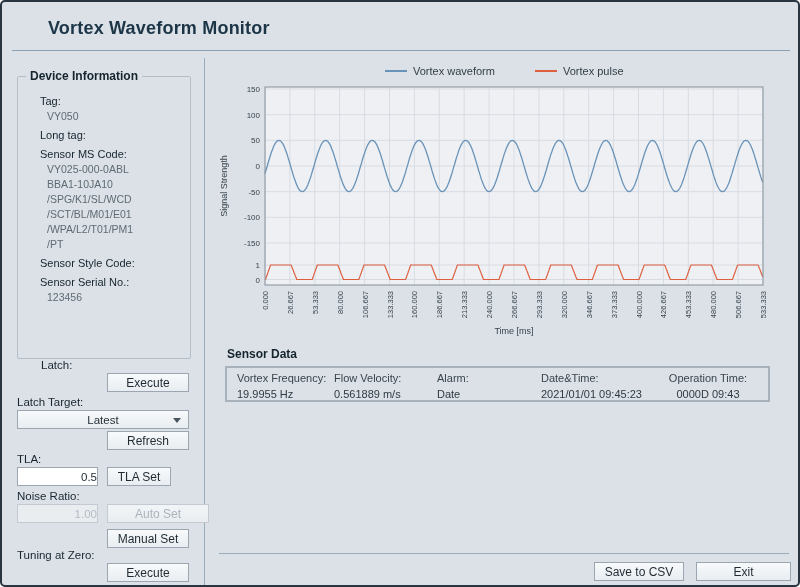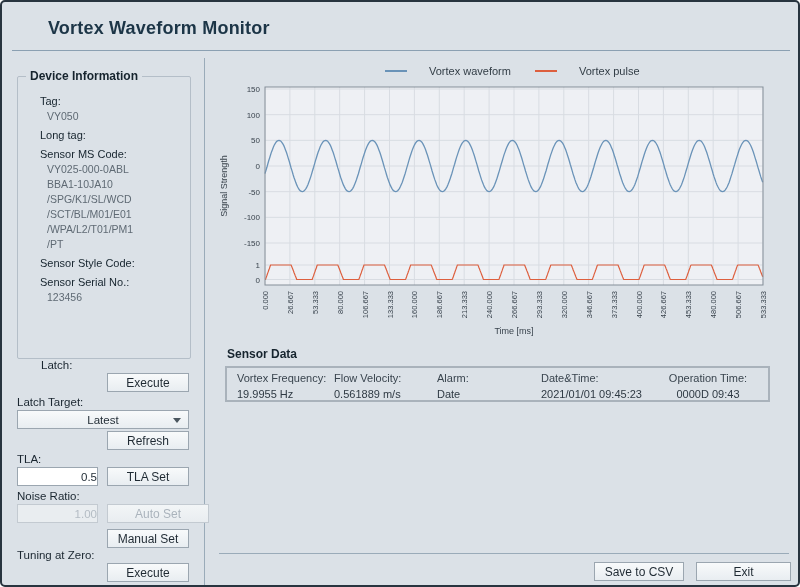--- a/index.html
+++ b/index.html
@@ -41,21 +41,21 @@
     border-top:5px solid #4a565f;
   }
   .textbox{
     box-sizing:border-box;border:1px solid #9ba6b0;background:#ffffff;
     font-size:11.5px;color:#1f2a33;text-align:right;font-family:"Liberation Sans",sans-serif;
     padding:0;outline:none;
   }
   .textbox.disabled{background:#e9edf0;color:#b4bcc4;border-color:#c3cad1;}
 
   
-  .legend-item{display:inline-flex;align-items:center;gap:22px;}
+  .legend-item{display:inline-flex;align-items:center;gap:6px;}
   .legend-item .swatch{width:22px;height:2px;display:inline-block;}
   .legend-item .legtext{font-size:11px;color:#323d46;}
 
   
   svg text{font-family:"Liberation Sans",sans-serif;}
   .tick{font-size:7.5px;fill:#39434d;}
   .ytick{font-size:8px;fill:#39434d;}
   .axtitle{font-size:9px;fill:#39434d;}
 
   
@@ -102,21 +102,21 @@
 
   <div class="abs ctl-label" style="left:15px;top:394px;">Latch Target:</div>
   <div class="abs combo" style="left:15px;top:408px;width:172px;height:19px;">
     <span>Latest</span>
     <span class="arrow"></span>
   </div>
   <div class="abs btn" style="left:105px;top:429px;width:82px;height:19px;">Refresh</div>
 
   <div class="abs ctl-label" style="left:15px;top:451px;">TLA:</div>
   <input class="abs textbox" style="left: 15px; top: 465px; width: 81px; height: 19px;" value="0.5">
-  <div class="abs btn" style="left:105px;top:465px;width:82px;height:19px;">TLA Set</div>
+  <div class="abs btn" style="left:105px;top:465px;width:64px;height:19px;">TLA Set</div>
 
   <div class="abs ctl-label" style="left:15px;top:488px;">Noise Ratio:</div>
   <input class="abs textbox disabled" style="left: 15px; top: 502px; width: 81px; height: 19px;" value="1.00">
   <div class="abs btn disabled" style="left:105px;top:502px;width:102px;height:19px;">Auto Set</div>
   <div class="abs btn" style="left:105px;top:527px;width:82px;height:19px;">Manual Set</div>
 
   <div class="abs ctl-label" style="left:15px;top:547px;">Tuning at Zero:</div>
   <div class="abs btn" style="left:105px;top:561px;width:82px;height:19px;">Execute</div>
 
   <div class="abs legend-item" style="left:383px;top:63px;">

